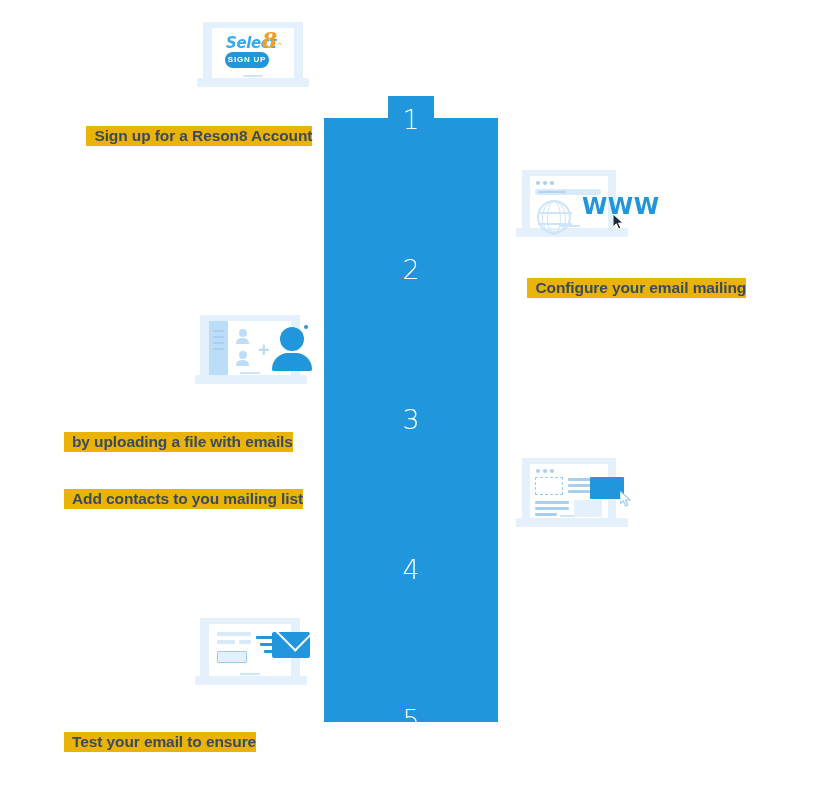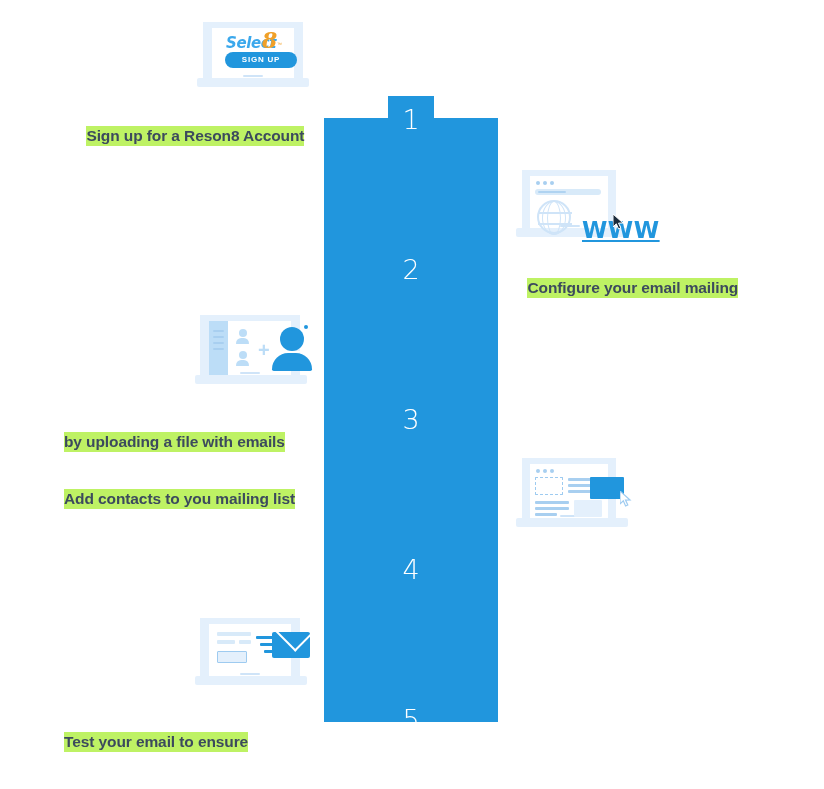--- a/index.html
+++ b/index.html
@@ -50,22 +50,22 @@
   .caption {
     position: absolute;
     font-size: 15.5px;
     line-height: 19px;
     font-weight: 700;
     letter-spacing: -0.1px;
     color: #3c4a5d;
     white-space: pre;
   }
   .caption .hl {
-    background: #bef264;
-    padding: 1px 0 2px 0;
+    background: #eab308;
+    padding: 1px 0 2px 8px;
   }
 
   .cap-left  { text-align: left; }
   .cap-right { text-align: left; }
 
   
   .illus { position: absolute; }
 
   
   .lap-outer {
@@ -261,21 +261,21 @@
 
   <div class="lap-outer" style="left:0;top:0;width:100px;height:56px;"></div>
   <div class="lap-screen" style="left:9px;top:6px;width:82px;height:50px;"></div>
   <div class="lap-base" style="left:-6px;top:56px;width:112px;height:9px;"></div>
   <div class="lap-notch" style="left:40px;top:53px;width:20px;height:2px;"></div>
 
   <span class="logo-reson" style="left:23px;top:12px;">Select</span>
   <span class="logo-eight" style="left:59px;top:5px;">8</span>
   <span class="logo-tm" style="left:74px;top:19px;">™</span>
 
-  <div class="signup-btn" style="left:22px;top:30px;width:72px;height:16px;line-height:16px;">SIGN UP</div>
+  <div class="signup-btn" style="left:22px;top:30px;width:44px;height:16px;line-height:16px;">SIGN UP</div>
 </div>
 
 <div class="caption cap-left" style="left:78px; top:107px;">
   <span class="hl">Sign up for a Reson8 Account</span>
 </div>
 
 <div class="illus" id="illus-www">
   <div class="lap-outer" style="left:6px;top:0;width:94px;height:58px;"></div>
   <div class="lap-screen" style="left:14px;top:6px;width:78px;height:52px;"></div>
   <div class="lap-base" style="left:0;top:58px;width:112px;height:9px;"></div>
@@ -288,21 +288,21 @@
   <div class="bar-lt" style="left:19px;top:19px;width:66px;height:6px;border-radius:3px;"></div>
   <div class="bar-md" style="left:22px;top:21px;width:28px;height:2px;opacity:.85;"></div>
 
   <div class="globe" style="left:21px;top:30px;width:34px;height:34px;">
     <i style="width:14px;height:34px;"></i>
     <i style="width:24px;height:34px;"></i>
     <em style="top:10px;width:34px;height:1.5px;"></em>
     <em style="top:21px;width:34px;height:1.5px;"></em>
   </div>
 
-  <span class="www-text" style="left:66px;top:47px;text-decoration:underline;">WWW</span>
+  <span class="www-text" style="left:66px;top:23px;">WWW</span>
 
   <svg class="cursor-arrow" style="left:97px;top:44px;" width="12" height="16" viewBox="0 0 12 16">
     <path d="M0,0 L0,13 L3.3,9.8 L5.6,15 L7.8,14 L5.5,9.1 L10,9 Z" fill="#1b2b3c" stroke="#ffffff" stroke-width="1"></path>
   </svg>
 </div>
 
 <div class="caption cap-right" style="left:519px; top:259px;">
   <span class="hl">Configure your email mailing</span>
 </div>
 

